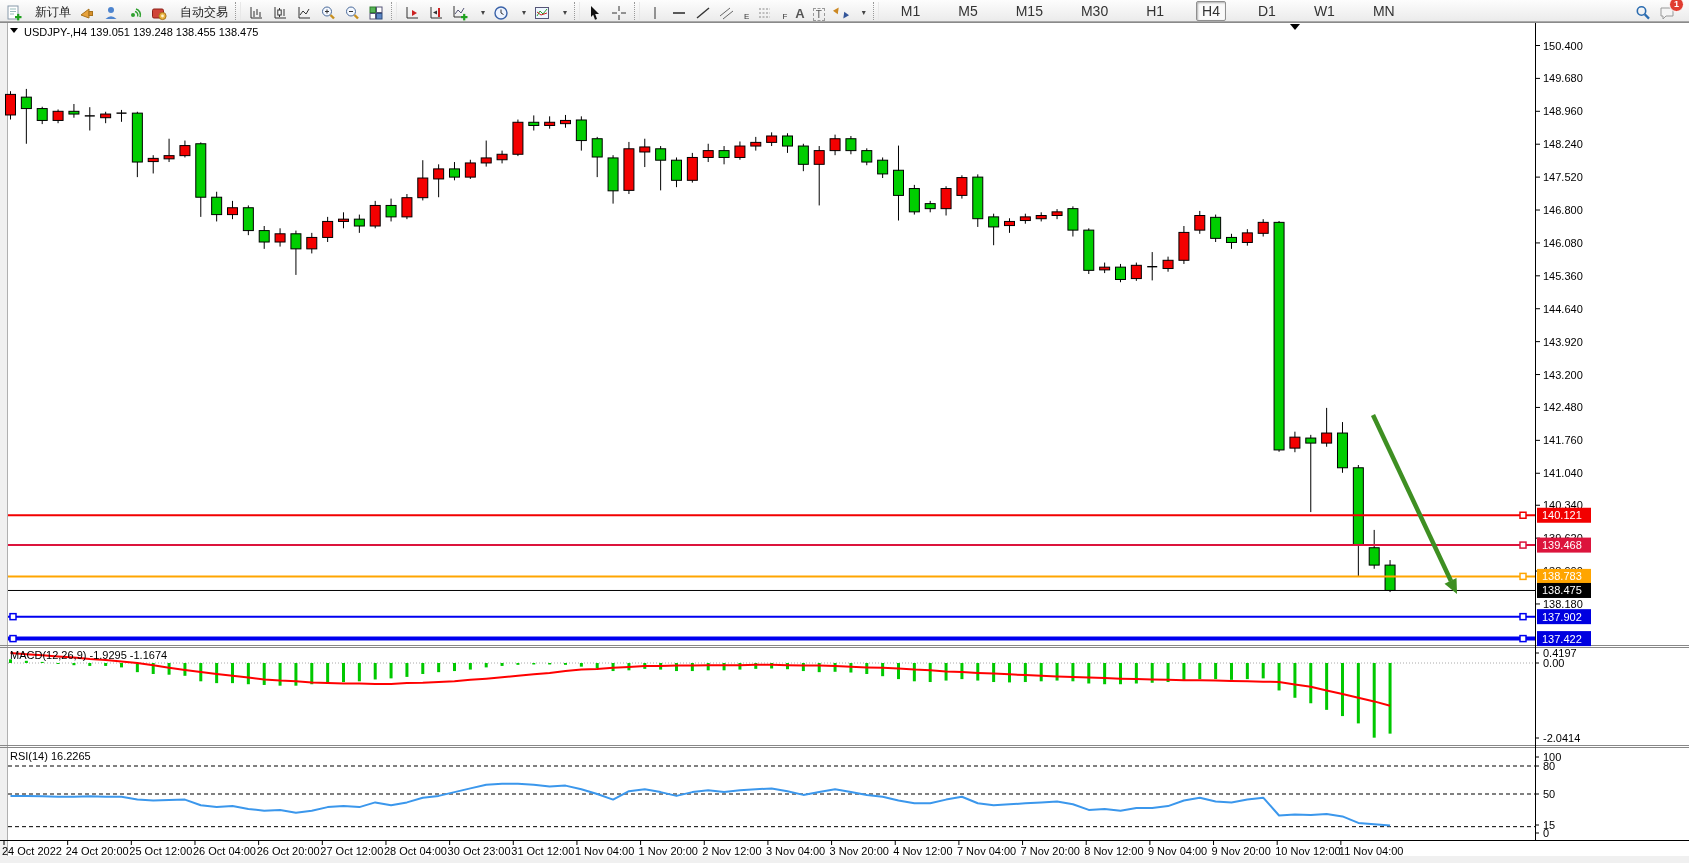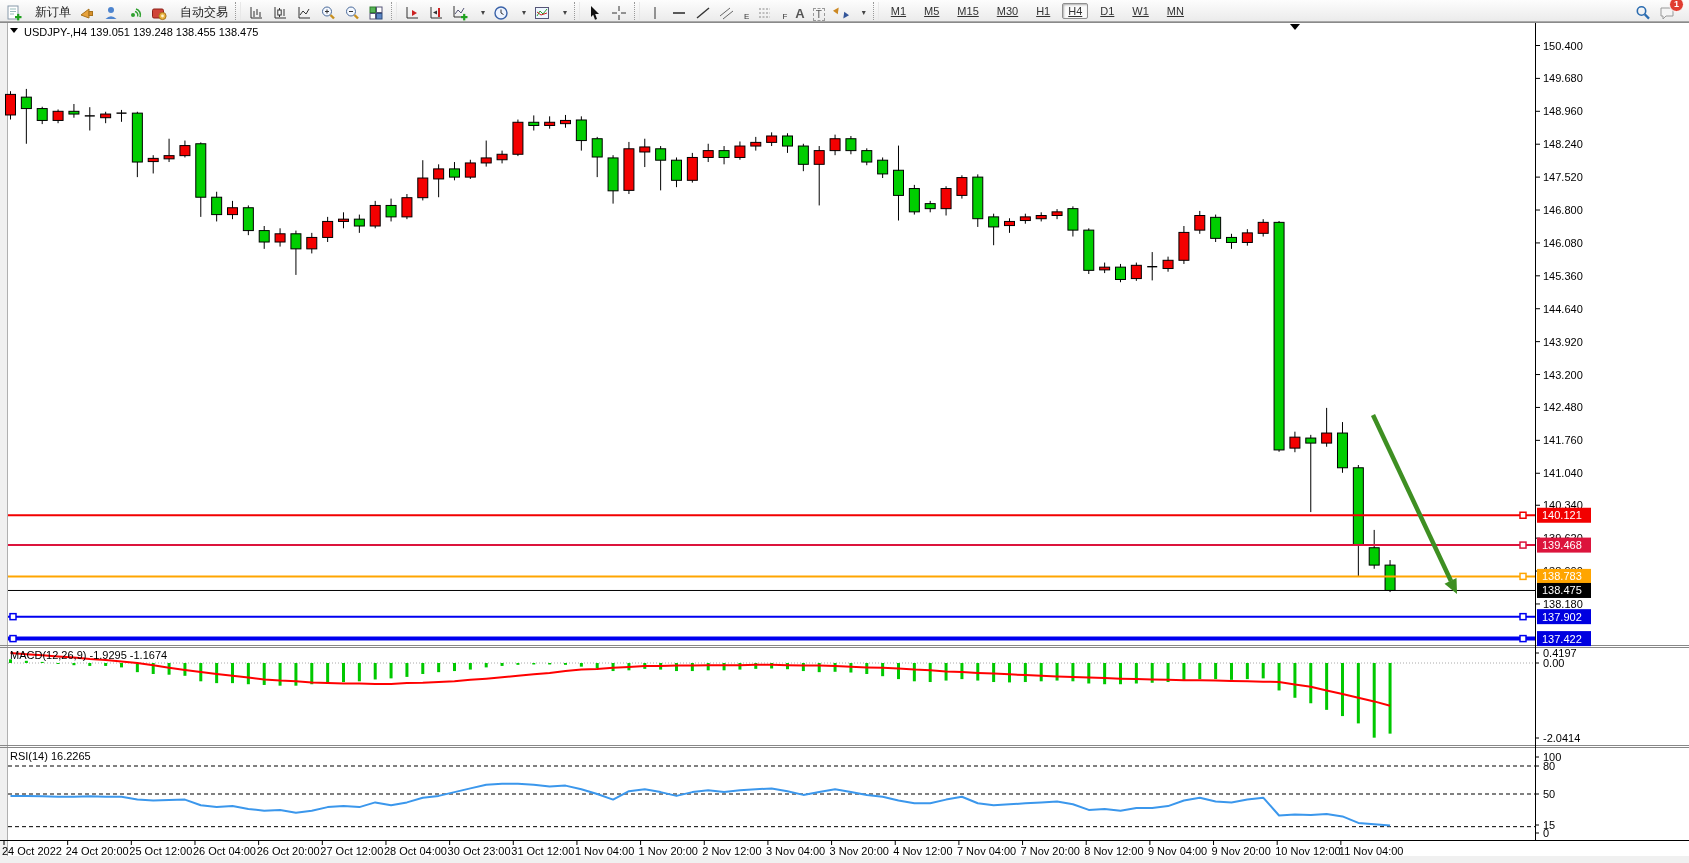--- a/index.html
+++ b/index.html
@@ -8,21 +8,21 @@
   
   .toolbar{position:absolute;left:0;top:0;width:1689px;height:22px;
            background:linear-gradient(#fdfdfd,#ebebeb);border-bottom:1px solid #a8a8a8;
            display:flex;align-items:center;padding:0 2px;box-sizing:border-box;z-index:5;}
   .tbtn{height:20px;display:inline-flex;align-items:flex-end;gap:13px;padding:0 3px;
         border:1px solid transparent;border-radius:2px;cursor:default;}
   .tlabel{font-size:12px;color:#222;white-space:nowrap;}
   .tsep{width:4px;height:18px;margin:0 3px;border-left:1px dotted #9a9a9a;border-right:1px solid #e8e8e8;}
   .tficon{width:16px;height:16px;display:block;}
   .caret{font-size:8px;color:#444;line-height:16px;}
-  .tf{font-size:11px;color:#333;padding:1px 5px;margin:0 3px;border:1px solid transparent;border-radius:2px;text-decoration:underline;}
+  .tf{font-size:14px;color:#333;padding:1px 5px;margin:0 13px;border:1px solid transparent;border-radius:2px;}
   .tf.active{background:#fafafa;border:1px solid #8f8f8f;box-shadow:inset 1px 1px 2px rgba(0,0,0,.3);}
   .spacer{flex:1;}
   .chatwrap{position:relative;margin-right:8px;}
   .badge{position:absolute;top:-4px;right:-6px;min-width:13px;height:13px;border-radius:8px;
          background:#e03c31;color:#fff;font-size:9px;font-weight:bold;text-align:center;line-height:13px;
          border:1px solid #fff;}
   svg text{font-family:"Liberation Sans",sans-serif;}
 </style>
 </head>
 <body>

